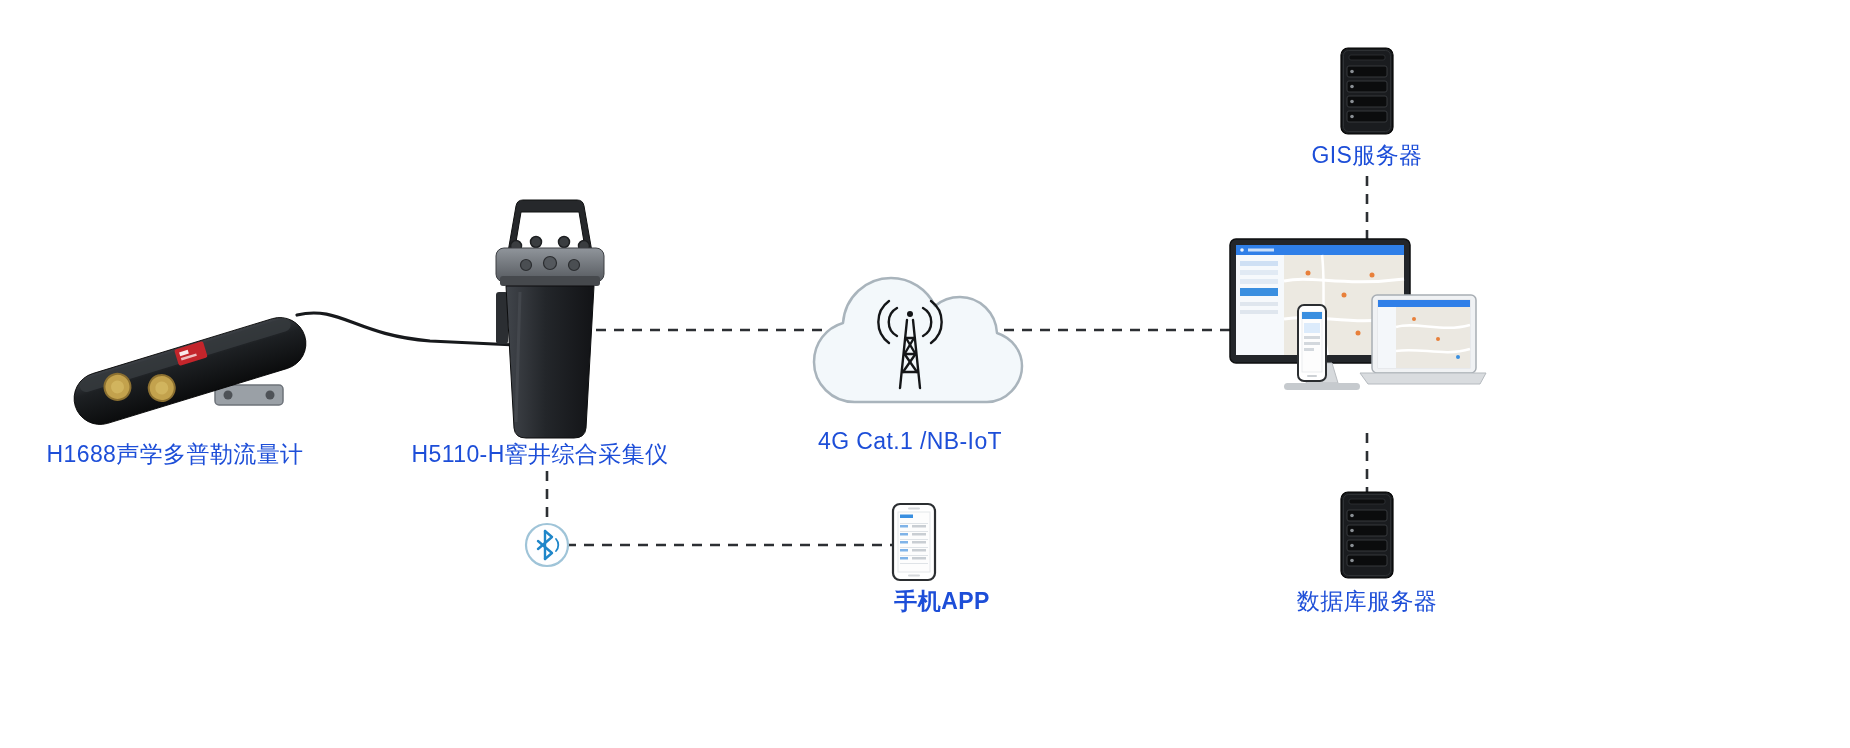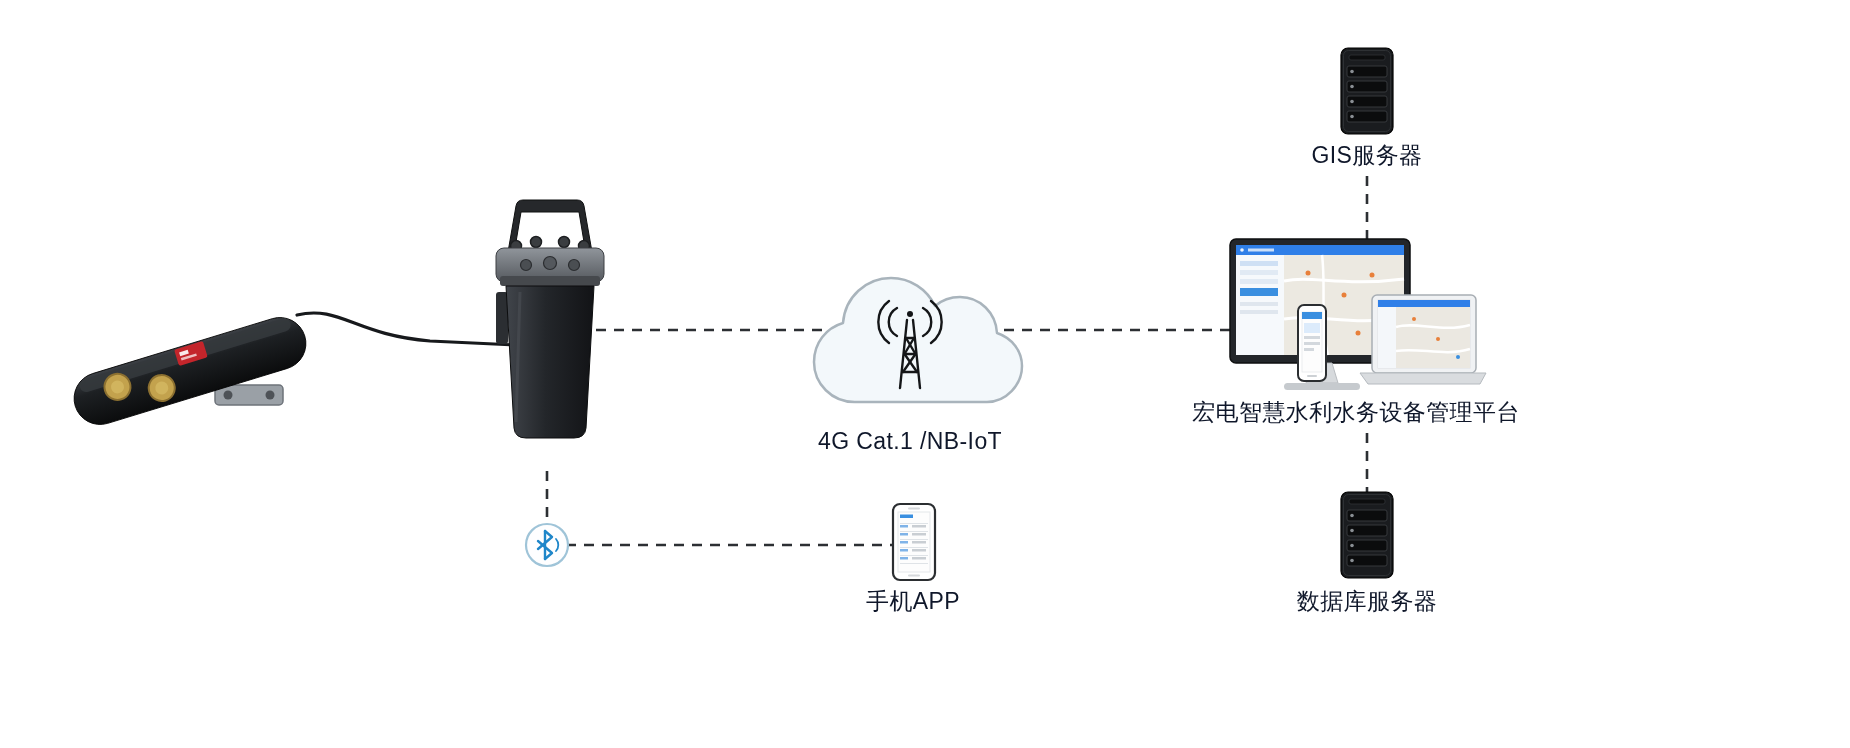--- a/index.html
+++ b/index.html
@@ -1,21 +1,21 @@
 <!DOCTYPE html>
 <html><head>
 <meta charset="utf-8">
 <style>
   * { margin:0; padding:0; box-sizing:border-box; }
   html,body { background:#ffffff; }
   body { font-family:"Liberation Sans", sans-serif; }
   .scene { position:relative; width:1850px; height:748px; background:#ffffff; overflow:hidden; }
   .overlay { position:absolute; left:0; top:0; z-index:1; }
   .node { position:absolute; z-index:2; line-height:0; }
-  .node-label { position:absolute; z-index:3; color:#0f172a; font-size:23px; letter-spacing:0.4px;
+  .node-label { position:absolute; z-index:3; color:#1d4ed8; font-size:23px; letter-spacing:0.4px;
                 text-align:center; white-space:nowrap; transform:translateX(-50%); line-height:1.2; }
   .dash { stroke:#2c2f33; stroke-width:2.6; stroke-dasharray:10 8; fill:none; }
   .solid-line { stroke:#17191c; stroke-width:3.2; fill:none; stroke-linecap:round; }
 </style>
 </head>
 <body>
 
 <div class="scene">
 
   <svg class="overlay" width="1850" height="748">
@@ -48,20 +48,21 @@
         <circle cx="56" cy="80" r="13" fill="#c3a24d" stroke="#8c7030" stroke-width="2"></circle>
         <circle cx="56" cy="80" r="6.5" fill="#d6b964" opacity="0.75"></circle>
         <circle cx="98" cy="94" r="13" fill="#c3a24d" stroke="#8c7030" stroke-width="2"></circle>
         <circle cx="98" cy="94" r="6.5" fill="#d6b964" opacity="0.75"></circle>
         <rect x="121" y="61" width="30" height="17" rx="2" fill="#c4252b"></rect>
         <rect x="125" y="65" width="9" height="4" fill="#ffffff" opacity="0.9"></rect>
         <rect x="125" y="71" width="16" height="2.5" fill="#ffffff" opacity="0.7"></rect>
       </g>
     </svg>
   </div>
+  <div class="node-label" style="left:175px; top:441px;">H1688声学多普勒流量计</div>
 
   <div class="node" style="left:480px; top:192px;">
     <svg width="140" height="250" viewBox="0 0 140 250">
       <defs>
         <linearGradient id="capGrad" x1="0" y1="0" x2="0" y2="1">
           <stop offset="0" stop-color="#90959b"></stop>
           <stop offset="1" stop-color="#55595e"></stop>
         </linearGradient>
         <linearGradient id="bodyGrad" x1="0" y1="0" x2="1" y2="0">
           <stop offset="0" stop-color="#41454b"></stop>
@@ -84,20 +85,21 @@
       <circle cx="70" cy="71" r="6.5" fill="#54585d" stroke="#2b2d30" stroke-width="1.2"></circle>
       <circle cx="94" cy="73" r="5.5" fill="#4a4e52" stroke="#2b2d30" stroke-width="1.2"></circle>
       <rect x="20" y="84" width="100" height="10" rx="3" fill="#46494d"></rect>
 
       <rect x="16" y="100" width="12" height="52" rx="3" fill="#2b2e32"></rect>
 
       <path d="M26,94 L114,94 L106,236 Q105,246 94,246 L46,246 Q35,246 34,236 Z" fill="url(#bodyGrad)" stroke="#0c0d0e" stroke-width="1"></path>
       <path d="M40,100 L36,230" stroke="#5a5e64" stroke-width="3" opacity="0.35"></path>
     </svg>
   </div>
+  <div class="node-label" style="left:540px; top:441px;">H5110-H窨井综合采集仪</div>
 
   <div class="node" style="left:793px; top:250px;">
     <svg width="235" height="185" viewBox="0 0 235 185">
       <path d="M61.5,152 C39,152 21,134 21,112 C21,93 33,78 50,73 C52,47 73,28 98,28
                C117,28 134,39 142,56 C149,50 158,47 167,47 C187,47 203,63 204,83
                C219,88 229,101 229,116 C229,135 213,152 194,152 Z" fill="#f3f8fb" stroke="#a9b4bc" stroke-width="2.5" stroke-linejoin="round"></path>
       <g stroke="#141618" stroke-width="2.4" stroke-linecap="round" fill="none">
         <path d="M107,138 L114,70"></path>
         <path d="M127,138 L120,70"></path>
         <path d="M110,122 L124,122"></path>
@@ -159,21 +161,20 @@
       <rect x="76" y="70" width="28" height="76" rx="6" fill="#ffffff" stroke="#2b2e31" stroke-width="2"></rect>
       <rect x="80" y="77" width="20" height="60" fill="#fdfdfd" stroke="#e6e9ec" stroke-width="0.8"></rect>
       <rect x="80" y="77" width="20" height="7" fill="#3a8fe0"></rect>
       <rect x="82" y="88" width="16" height="10" fill="#dcebfb"></rect>
       <rect x="82" y="101" width="16" height="3" fill="#d3d8dd"></rect>
       <rect x="82" y="107" width="16" height="3" fill="#d3d8dd"></rect>
       <rect x="82" y="113" width="10" height="3" fill="#d3d8dd"></rect>
       <rect x="85" y="140" width="10" height="2" rx="1" fill="#cdd1d5"></rect>
     </svg>
   </div>
-  <div class="node-label" style="left:1356px; top:399px;">宏电智慧水利水务设备管理平台</div>
 
   <div class="node" style="left:1331px; top:46px;">
     <svg width="72" height="92" viewBox="0 0 72 92">
       <rect x="10" y="2" width="52" height="86" rx="7" fill="#1a1c1f" stroke="#000000" stroke-width="1.2"></rect>
       <rect x="12.5" y="4.5" width="47" height="81" rx="5" fill="none" stroke="#2e3134" stroke-width="1"></rect>
       <rect x="18" y="9" width="36" height="5" rx="2" fill="#0c0d0e" stroke="#303236" stroke-width="0.8"></rect>
       <g>
         <rect x="16" y="20" width="40" height="11" rx="2" fill="#0b0c0d" stroke="#36393d" stroke-width="1"></rect>
         <circle cx="21" cy="25.5" r="1.8" fill="#8a8f94"></circle>
         <rect x="16" y="35" width="40" height="11" rx="2" fill="#0b0c0d" stroke="#36393d" stroke-width="1"></rect>
@@ -238,15 +239,15 @@
         <rect x="10" y="47" width="8" height="2.5" fill="#7fb3e8"></rect>
         <rect x="22" y="47" width="14" height="2.5" fill="#c9ced3"></rect>
         <rect x="10" y="53" width="28" height="1" fill="#dfe3e7"></rect>
         <rect x="10" y="55" width="8" height="2.5" fill="#7fb3e8"></rect>
         <rect x="22" y="55" width="14" height="2.5" fill="#c9ced3"></rect>
         <rect x="10" y="61" width="28" height="1" fill="#dfe3e7"></rect>
       </g>
       <rect x="18" y="72.5" width="12" height="2" rx="1" fill="#d5d8db"></rect>
     </svg>
   </div>
-  <div class="node-label" style="left:913px; top:588px;">手机APP</div>
+  <div class="node-label" style="left:942px; top:588px;font-weight:bold;">手机APP</div>
 
 </div>
 
 </body></html>

